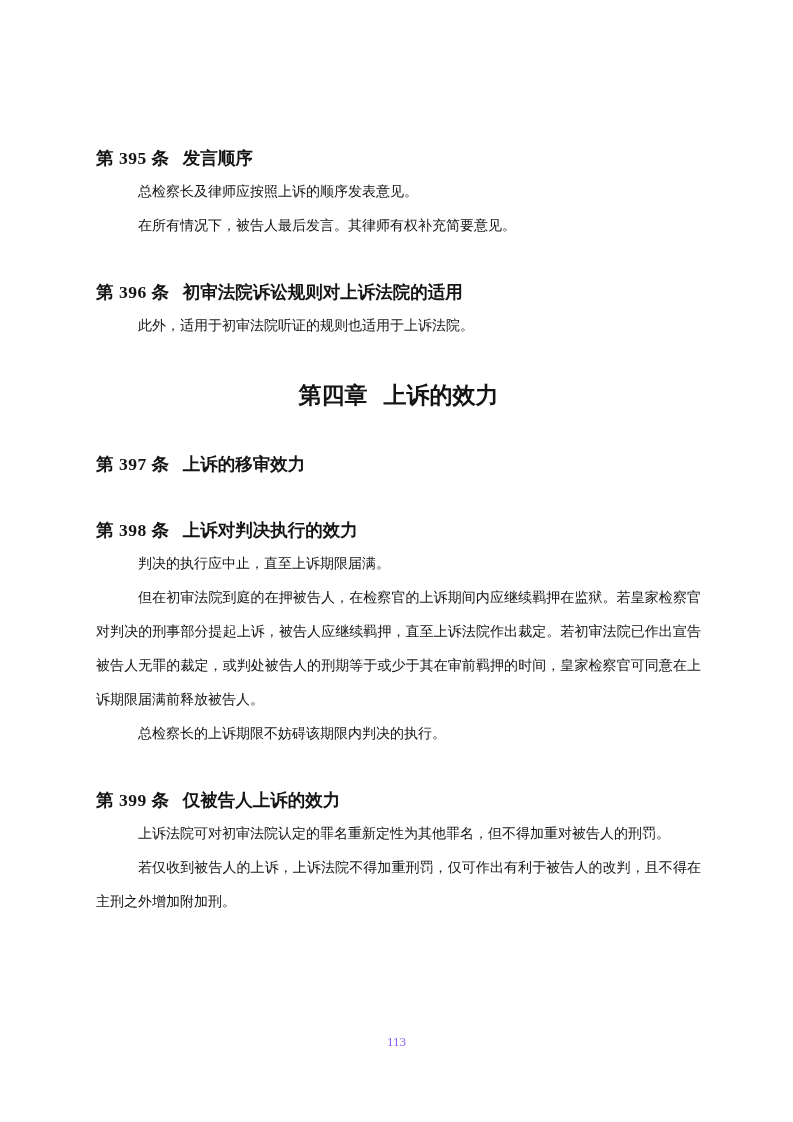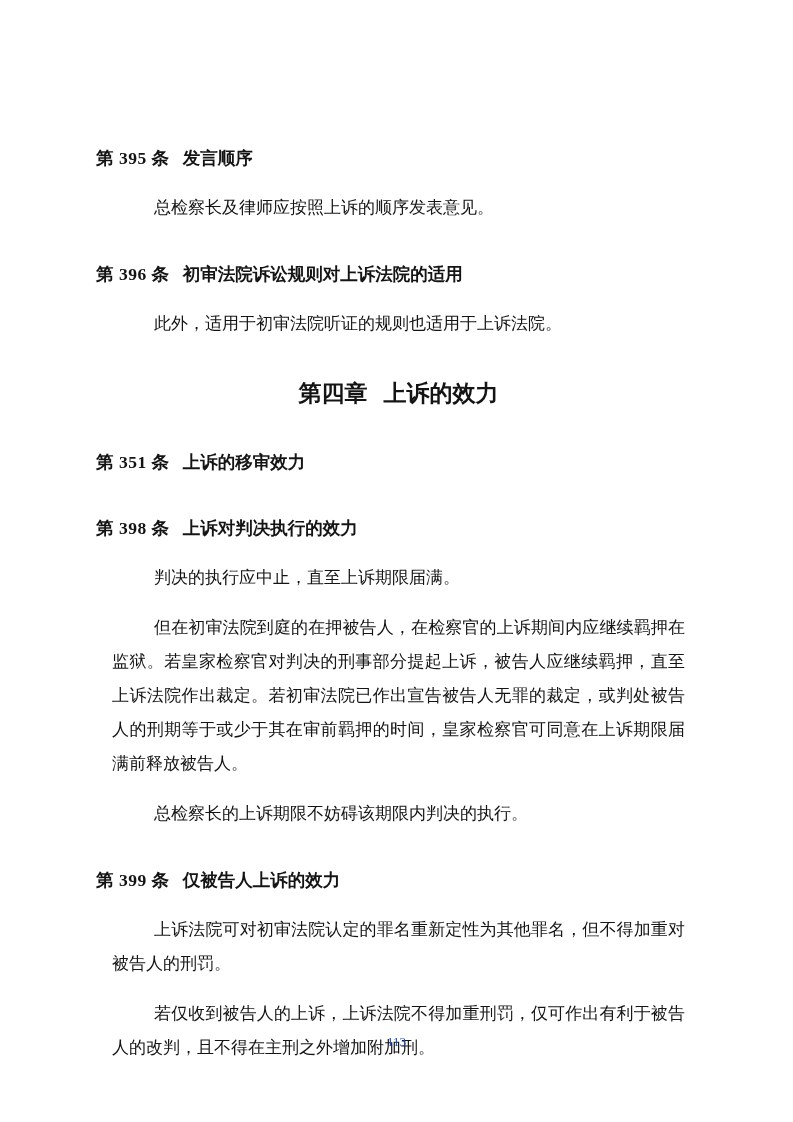--- a/index.html
+++ b/index.html
@@ -33,22 +33,22 @@
     line-height: 34px;
     white-space: nowrap;
   }
   .art-num {
     letter-spacing: 0.5px;
   }
   .art-title {
     margin-left: 0.5em;
   }
   .body-p {
-    margin: 16px;
-    font-size: 17px;
+    margin: 0;
+    font-size: 14px;
     line-height: 34px;
     text-align: justify;
     text-indent: 42px;
   }
   .chapter-head {
     margin: 36px 0 34px 0;
     font-size: 23px;
     font-weight: bold;
     line-height: 34px;
     text-align: center;
@@ -57,53 +57,54 @@
     margin-left: 0.45em;
   }
   .page-number {
     position: absolute;
     top: 1033px;
     left: 0;
     width: 100%;
     text-align: center;
     font-size: 13px;
     line-height: 18px;
-    color: #1d4ed8;
+    color: #8b5cf6;
   }
 </style>
 </head>
 <body>
 
 <div class="page">
   <div class="content">
 
     <section class="article">
       <h3 class="art-head">
         <span class="art-num">第 395 条</span>
         <span class="art-title">发言顺序</span>
       </h3>
       <p class="body-p">总检察长及律师应按照上诉的顺序发表意见。</p>
+      <p class="body-p">在所有情况下，被告人最后发言。其律师有权补充简要意见。</p>
     </section>
 
     <section class="article">
       <h3 class="art-head">
         <span class="art-num">第 396 条</span>
         <span class="art-title">初审法院诉讼规则对上诉法院的适用</span>
       </h3>
       <p class="body-p">此外，适用于初审法院听证的规则也适用于上诉法院。</p>
     </section>
 
     <h2 class="chapter-head">
       <span class="chapter-num">第四章</span>
       <span class="chapter-title">上诉的效力</span>
     </h2>
 
     <section class="article">
       <h3 class="art-head">
-        <span class="art-num">第 351 条</span>
+        <span class="art-num">第 397 条</span>
         <span class="art-title">上诉的移审效力</span>
       </h3>
     </section>
 
     <section class="article">
       <h3 class="art-head">
         <span class="art-num">第 398 条</span>
         <span class="art-title">上诉对判决执行的效力</span>
       </h3>
       <p class="body-p">判决的执行应中止，直至上诉期限届满。</p>

